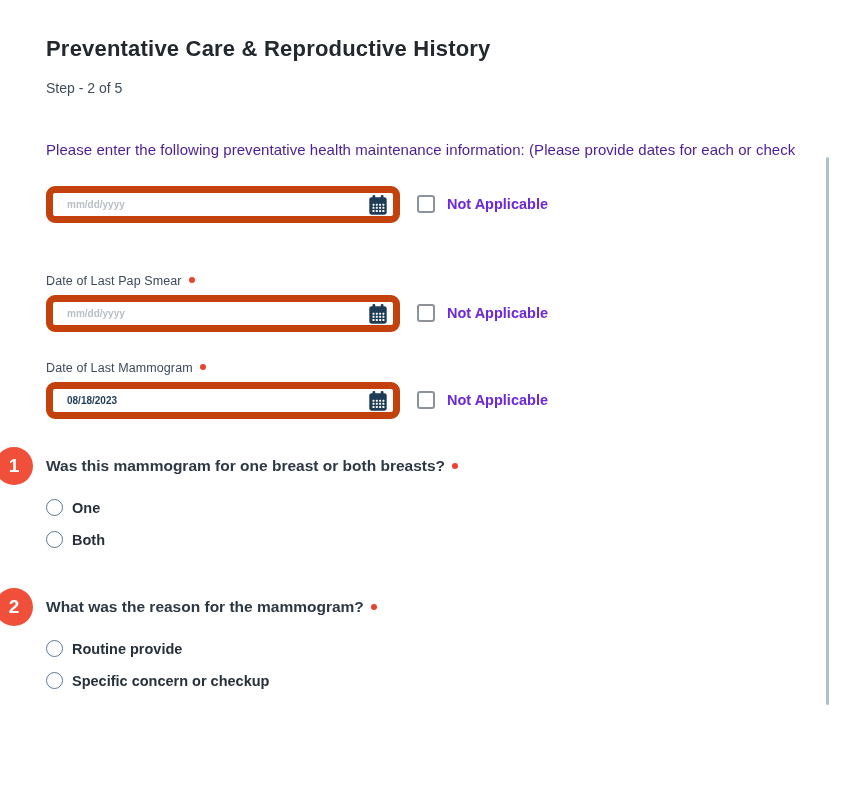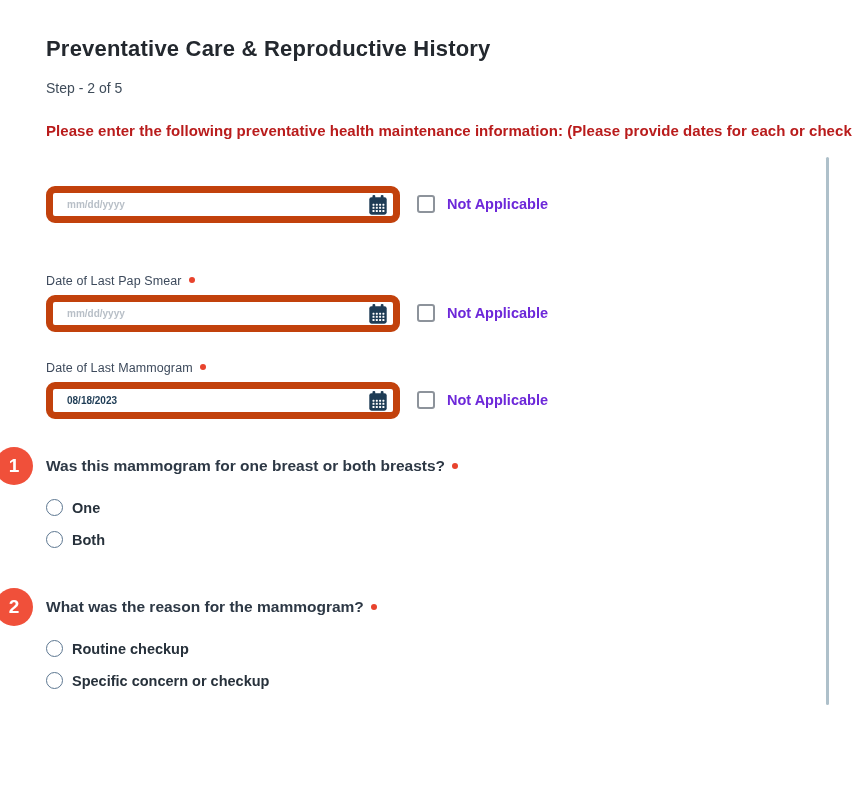--- a/index.html
+++ b/index.html
@@ -18,23 +18,23 @@
     font-size: 22px; font-weight: 700;
     color: #23282e; letter-spacing: 0.2px;
     white-space: nowrap;
   }
   .step-indicator {
     left: 46px; top: 80px;
     font-size: 14px; font-weight: 400;
     color: #3f4c5a;
   }
   .instruction {
-    left: 46px; top: 122px;
-    font-size: 15px; font-weight: 700;
-    color: #b91c1c; white-space: nowrap;
+    left: 46px; top: 141px;
+    font-size: 15px; font-weight: 400;
+    color: #4c1d95; white-space: nowrap;
     letter-spacing: 0.05px;
   }
 
   
   .req-dot {
     display: inline-block;
     width: 6px; height: 6px;
     border-radius: 50%;
     background: #e8432d;
     margin-left: 7px;
@@ -242,21 +242,21 @@
     <div class="radio-circle"></div>
     <span class="radio-label">Both</span>
   </div>
 </div>
 
 <div class="abs question-block" style="top:588px">
   <div class="q-badge">2</div>
   <div class="q-text"><span>What was the reason for the mammogram?</span><span class="req-dot"></span></div>
   <div class="radio-row opt-0">
     <div class="radio-circle"></div>
-    <span class="radio-label">Routine checkup</span>
+    <span class="radio-label">Routine provide</span>
   </div>
   <div class="radio-row opt-1">
     <div class="radio-circle"></div>
     <span class="radio-label">Specific concern or checkup</span>
   </div>
 </div>
 
 <div class="abs scrollbar-thumb"></div>
 
 </body></html>

